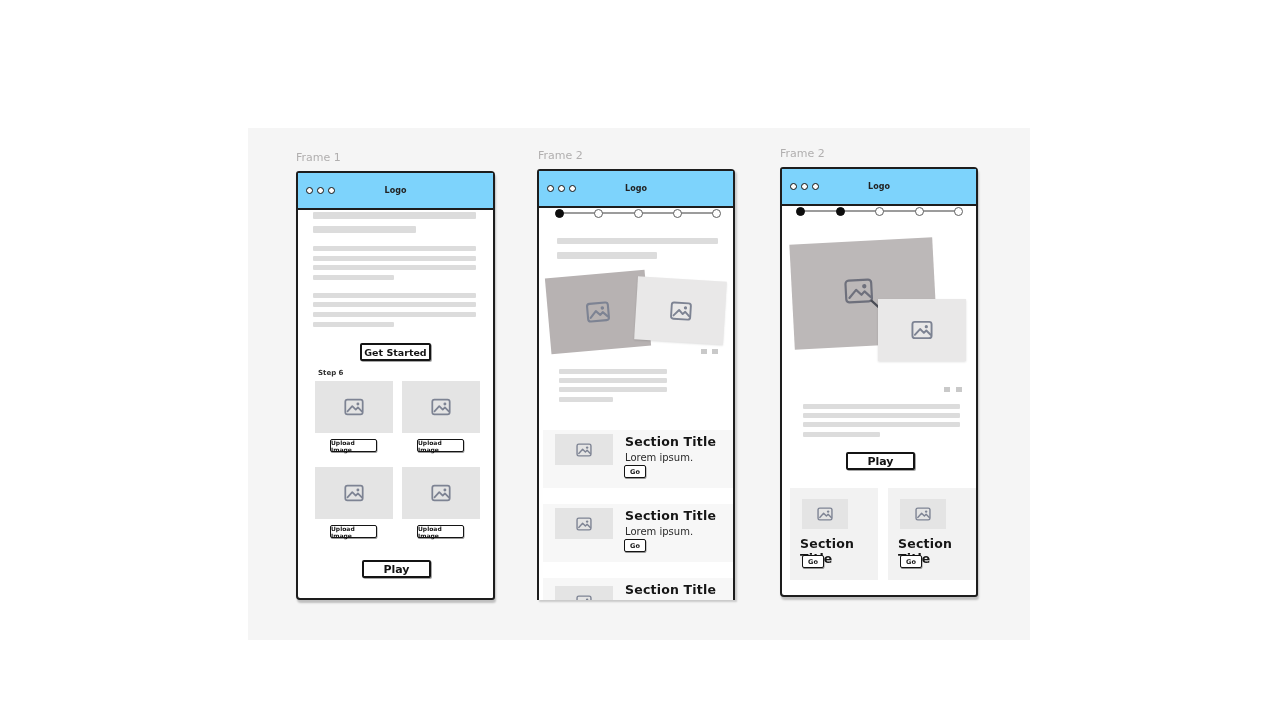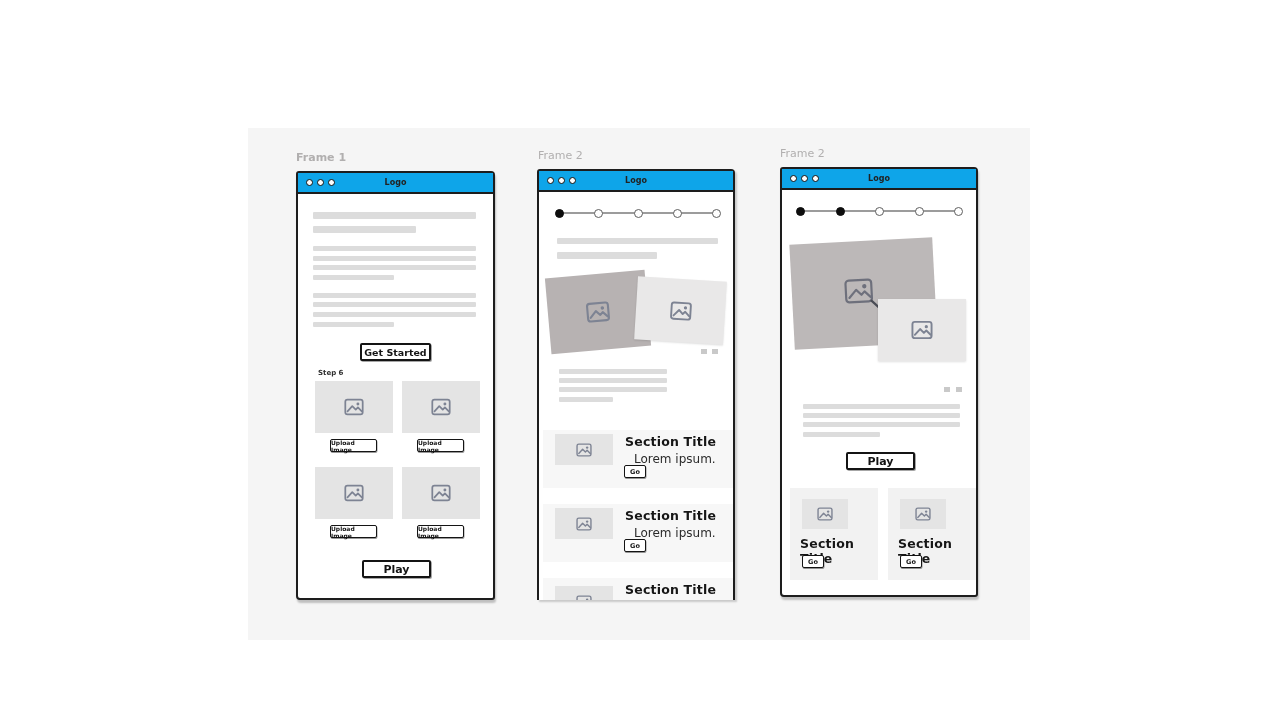--- a/index.html
+++ b/index.html
@@ -15,22 +15,22 @@
   .frame-label { font-size:11px; color:#b1afaf; }
 
   .window {
     background:#ffffff; border:2px solid #1d1d1d;
     border-radius:3px 4px 3px 4px;
     box-shadow:1px 3px 2px rgba(0,0,0,.22);
   }
   .window.cut { border-bottom:none; border-radius:3px 4px 0 0; box-shadow:2px 2px 2px rgba(0,0,0,.18); }
 
   .titlebar {
-    position:absolute; left:0; top:0; right:0; height:21px;
-    background:#0ea5e9; border-bottom:2px solid #1d1d1d;
+    position:absolute; left:0; top:0; right:0; height:37px;
+    background:#7dd3fc; border-bottom:2px solid #1d1d1d;
     display:flex; align-items:center; padding:0 8px;
   }
   .dots { display:flex; gap:4px; }
   .dot { width:7px; height:7px; border:1.8px solid #111; border-radius:50%; background:#fdfdfd; }
   .logo { position:absolute; left:0; right:0; text-align:center; font-size:8px; font-weight:700; color:#222; }
 
   .content { position:absolute; left:0; right:0; top:20px; bottom:0; overflow:hidden; }
 
   .bar { position:absolute; background:#dcdcdc; border-radius:1px; }
 
@@ -45,21 +45,21 @@
 
   .stepper { position:absolute; display:flex; align-items:center; justify-content:space-between; }
   .stepper::before { content:""; position:absolute; left:4px; right:4px; top:50%; height:2px; margin-top:-1px; background:#9c9c9c; }
   .sdot { position:relative; width:9px; height:9px; border:1.5px solid #5f5f5f; border-radius:50%; background:#fff; }
   .sdot.filled { background:#0d0d0d; border-color:#0d0d0d; }
 
   .tinysq { position:absolute; width:6px; height:5px; background:#c9c9c9; }
 
   .row { position:absolute; left:4px; width:190px; height:58px; background:#f7f7f7; }
   .sec-title { position:absolute; font-size:12.5px; font-weight:700; color:#161616; letter-spacing:.2px; }
-  .sec-sub { position:absolute; font-size:12px; color:#2b2b2b;margin-left:9px; }
+  .sec-sub { position:absolute; font-size:10px; color:#2b2b2b; }
 
   .f3card { position:absolute; background:#f2f2f2; }
 
   .small-label { position:absolute; font-size:7px; font-weight:700; color:#2e2e2e; }
 </style>
 </head>
 <body>
 
 <svg width="0" height="0" style="position:absolute">
   <defs>
@@ -69,21 +69,21 @@
       <path d="M4.5 16.5 L10 10.5 L14 14.5 L16.5 12 L21 16.5"></path>
     </g>
   </defs>
 </svg>
 
 <div id="stage">
 
 
   <div id="canvas" class="abs">
 
-    <div class="abs frame-label" style="left:48px; top:23px;font-weight:bold;">Frame 1</div>
+    <div class="abs frame-label" style="left:48px; top:23px;">Frame 1</div>
     <div class="abs window" style="left:48px; top:43px; width:199px; height:429px;">
       <div class="titlebar">
         <div class="dots">
           <span class="dot"></span>
           <span class="dot"></span>
           <span class="dot"></span>
         </div>
         <div class="logo">Logo</div>
       </div>
       <div class="content">

